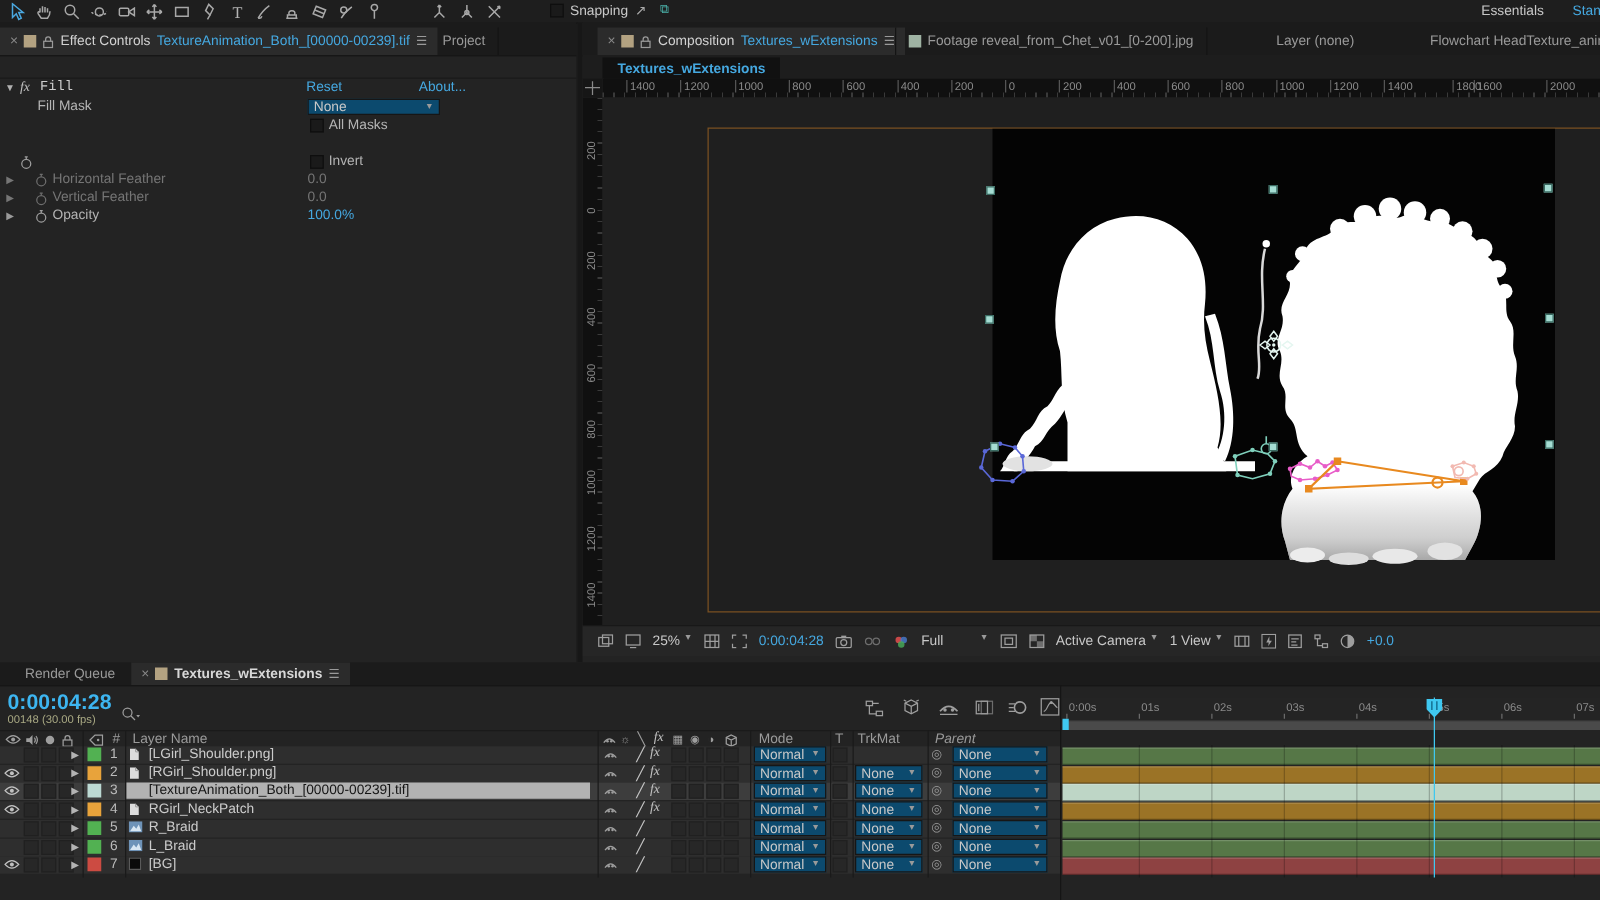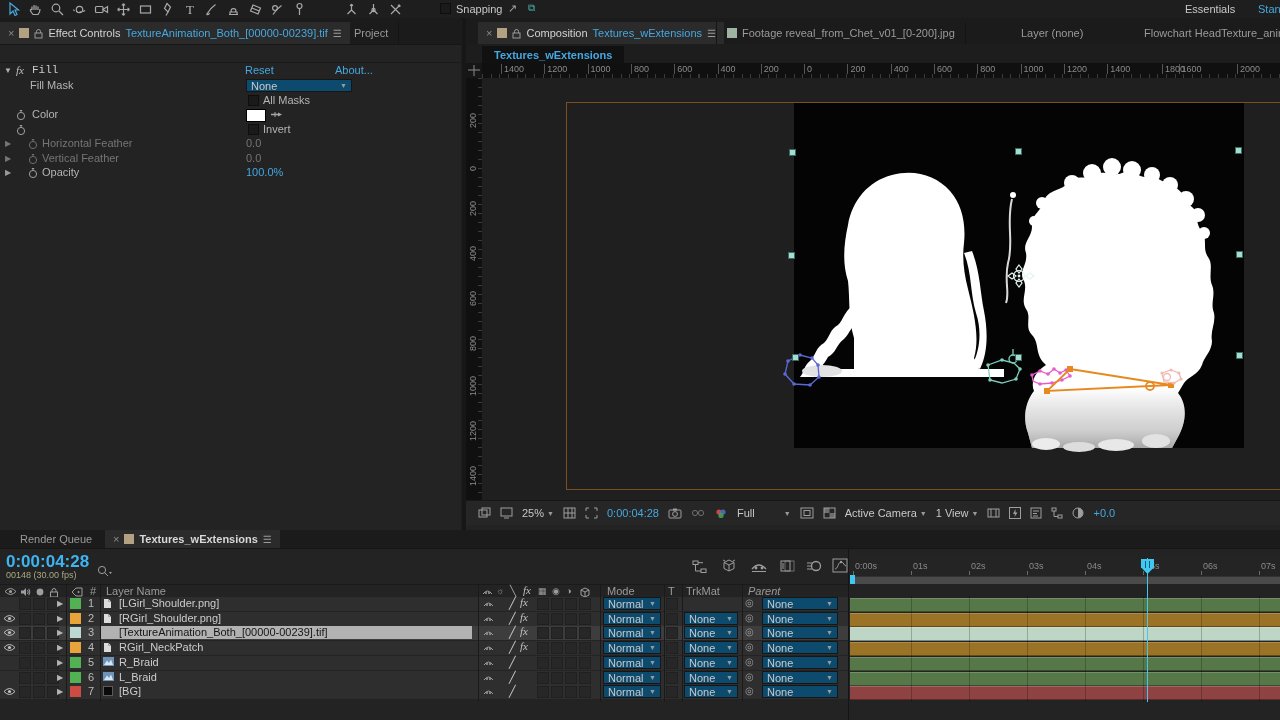--- a/index.html
+++ b/index.html
@@ -28,21 +28,21 @@
     background-size:4px 100%;background-position:100% 0;background-repeat:no-repeat;}
   .rlabel{position:absolute;color:#8a8a8a;font-size:9px;white-space:nowrap;}
   .handle{position:absolute;width:7px;height:7px;background:var(--selection,#a5ddd3);border:1px solid #3a6b62;box-sizing:border-box;}
   .hdr-ic{position:absolute;top:2px;}
   .row{position:absolute;left:0;width:849px;height:14px;background:#2e2e2e;}
   .row.sel{background:#3d3d3d;}
   .cellbox{position:absolute;width:12px;height:12px;top:1px;background:#272727;border:1px solid #202020;box-sizing:border-box;}
   .bar{position:absolute;left:850px;width:430px;height:12px;}
   .colsep{position:absolute;width:1px;background:#1a1a1a;}
   .ph-line{position:absolute;width:1px;background:var(--playhead,#3fc8f0);}
-  .ct-item{display:inline-flex;align-items:center;gap:3px;}
+  .ct-item{display:inline-flex;align-items:flex-start;gap:3px;}
   .ct-text{color:#c8c8c8;}
   .arr7{color:#9a9a9a;font-size:7px;}
   i.fx{font-family:"Liberation Serif",serif;font-style:italic;color:#c0c0c0;}
   svg{display:block;}
 </style>
 </head>
 <body>
 
 <div class="a" style="left:0;top:0;width:1280px;height:18px;background:#1e1e1e;border-bottom:1px solid #101010;">
   <div id="tool-strip" class="a" style="left:2px;top:1px;height:16px;display:flex;align-items:center;">
@@ -183,38 +183,20 @@
       <span>None</span>
       <span class="arr">▼</span>
     </div>
   </div>
 
   <div class="a" style="left:0;top:76px;width:461px;height:14px;">
     <span class="chk a" style="left:248px;top:1px;"></span>
     <span class="a" style="left:263px;top:0;">All Masks</span>
   </div>
 
-  <div class="a" style="left:0;top:90px;width:461px;height:14px;">
-    <span class="a" style="left:16px;top:1px;">
-        <svg width="10" height="12" viewBox="0 0 10 12">
-          <circle cx="5" cy="7" r="3.6" fill="none" stroke="#9e9e9e"></circle>
-          <line x1="5" y1="1.5" x2="5" y2="3.4" stroke="#9e9e9e"></line>
-          <line x1="3.8" y1="1.5" x2="6.2" y2="1.5" stroke="#9e9e9e"></line>
-        </svg>
-      </span>
-    <span class="a" style="left:32px;top:0;">Color</span>
-    <span class="a" style="left:246px;top:1px;width:18px;height:11px;background:#ffffff;border:1px solid #000;"></span>
-    <span class="a" style="left:270px;top:2px;">
-        <svg width="13" height="9" viewBox="0 0 13 9">
-          <line x1="1" y1="4.5" x2="8" y2="4.5" stroke="#a8a8a8" stroke-width="1.5"></line>
-          <path d="M8 2.5 L12 4.5 L8 6.5 Z" fill="#a8a8a8"></path>
-          <line x1="5" y1="2" x2="5" y2="7" stroke="#a8a8a8"></line>
-        </svg>
-      </span>
-  </div>
 
   <div class="a" style="left:0;top:105px;width:461px;height:14px;">
     <span class="a" style="left:16px;top:1px;">
         <svg width="10" height="12" viewBox="0 0 10 12">
           <circle cx="5" cy="7" r="3.6" fill="none" stroke="#9e9e9e"></circle>
           <line x1="5" y1="1.5" x2="5" y2="3.4" stroke="#9e9e9e"></line>
           <line x1="3.8" y1="1.5" x2="6.2" y2="1.5" stroke="#9e9e9e"></line>
         </svg>
       </span>
     <span class="chk a" style="left:248px;top:1px;"></span>

